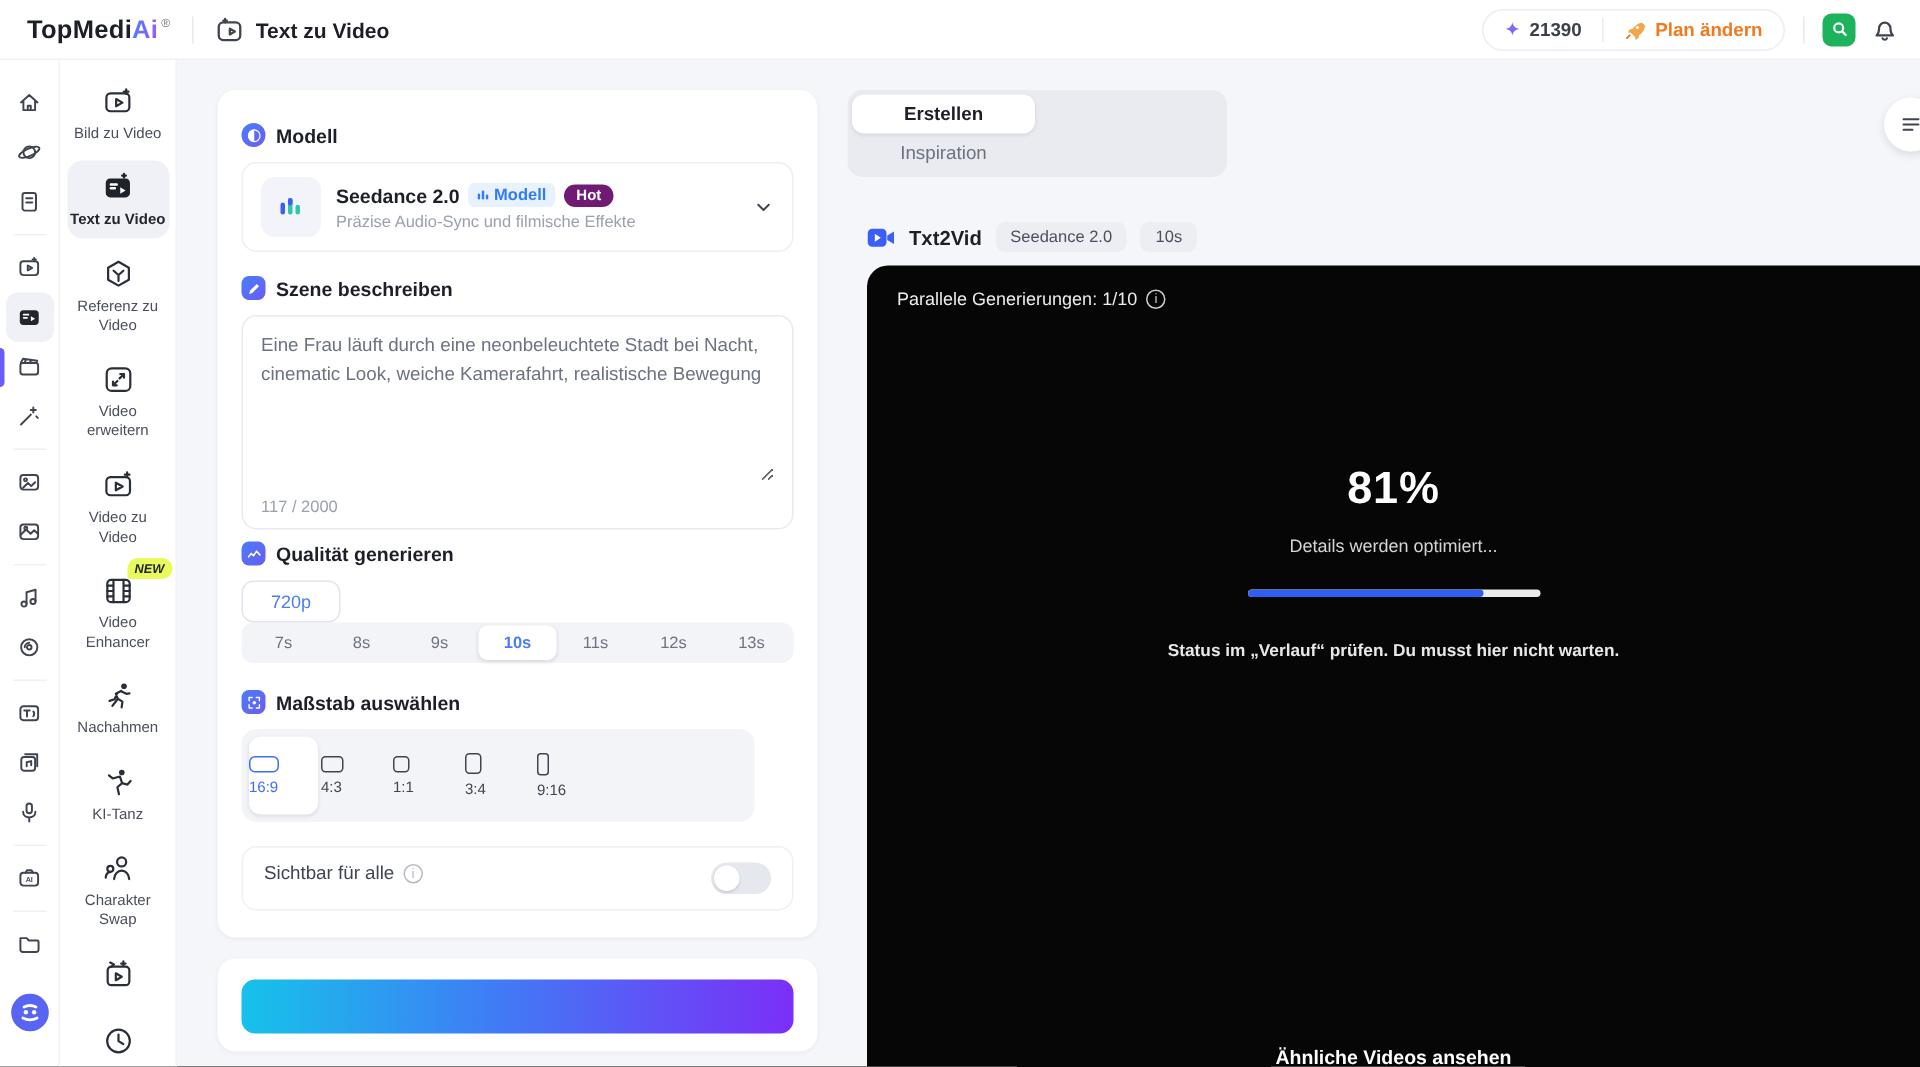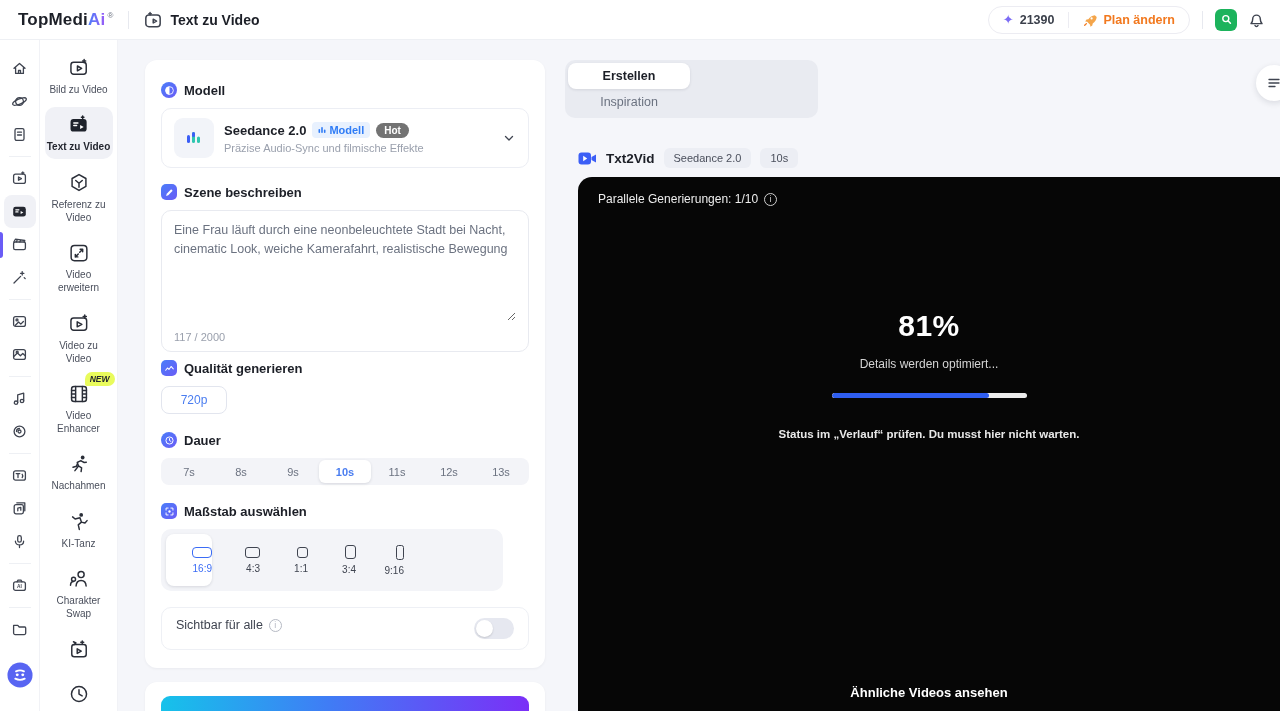--- a/index.html
+++ b/index.html
@@ -59,35 +59,35 @@
   .hicn { width:16px; height:16px; display:flex; align-items:center; justify-content:center; background:linear-gradient(135deg,#4a7df9,#6a5cf6); }
   .hicn.round { border-radius:50%; }
   .hicn.sq { border-radius:5px; }
 
   .model-card { border:1px solid #eceef4; border-radius:10px; padding:9px 12px; display:flex; align-items:center; gap:10px; cursor:pointer; }
   .model-thumb { width:40px; height:40px; border-radius:9px; background:#f2f4f9; display:flex; align-items:center; justify-content:center; }
   .model-main { flex:1; }
   .model-row { display:flex; align-items:center; gap:6px; }
   .model-name { font-size:13px; font-weight:bold; color:#1c1f27; }
   .audio-badge { display:flex; align-items:center; gap:3px; background:#e8f1fe; color:#2f7cf6; font-size:11px; font-weight:bold; border-radius:4px; padding:2px 6px; }
-  .hot-badge { background:#737373; color:#fff; font-size:10px; font-weight:bold; border-radius:9px; padding:2px 8px; }
+  .hot-badge { background:#701a75; color:#fff; font-size:10px; font-weight:bold; border-radius:9px; padding:2px 8px; }
   .model-desc { font-size:11px; color:#9aa0ad; margin-top:4px; }
 
   .scene-box { border:1px solid #e8eaf0; border-radius:10px; padding:10px 12px 8px; }
   .scene-text { width:100%; height:100px; border:none; outline:none; resize:vertical; font-family:"Liberation Sans",sans-serif; font-size:12.5px; line-height:1.55; color:#6b7280; background:transparent; }
   .scene-counter { font-size:11px; color:#9aa0ad; margin-top:6px; }
 
   .quality-btn { display:inline-block; border:1px solid #e2e5ee; border-radius:8px; padding:6px 0; width:66px; text-align:center; color:#4a7df0; font-size:12px; cursor:pointer; }
 
   .duration-seg { display:flex; background:#f3f4f8; border-radius:8px; padding:2px; height:27px; }
   .dur-opt { flex:1; display:flex; align-items:center; justify-content:center; font-size:11px; color:#6b7280; border-radius:6px; cursor:pointer; }
   .dur-opt.selected { background:#fff; color:#4a7df0; font-weight:bold; box-shadow:0 1px 3px rgba(16,24,40,.12); }
 
   .aspect-wrap { display:flex; background:#f3f4f8; border-radius:10px; padding:5px; gap:2px; width:342px; }
-  .ar-opt { width:46px; height:52px; display:flex; flex-direction:column; align-items:flex-end; justify-content:center; gap:5px; border-radius:8px; cursor:pointer; }
+  .ar-opt { width:46px; height:52px; display:flex; flex-direction:column; align-items:flex-start; justify-content:center; gap:5px; border-radius:8px; cursor:pointer; }
   .ar-opt.selected { background:#fff; box-shadow:0 1px 3px rgba(16,24,40,.12); }
   .ar-shape { border:1.5px solid #3f4450; border-radius:3px; }
   .ar-opt.selected .ar-shape { border-color:#3b6cf5; }
   .ar-label { font-size:10px; color:#3f4450; }
   .ar-opt.selected .ar-label { color:#3b6cf5; }
   .ar-opt:nth-child(1) .ar-shape { width:20px; height:11px; border-radius:4px; }
   .ar-opt:nth-child(2) .ar-shape { width:15px; height:11px; }
   .ar-opt:nth-child(3) .ar-shape { width:11px; height:11px; }
   .ar-opt:nth-child(4) .ar-shape { width:11px; height:14px; }
   .ar-opt:nth-child(5) .ar-shape { width:8px; height:15px; border-radius:2.5px; }
@@ -117,21 +117,21 @@
   .parallel-label { position:absolute; top:15px; left:20px; display:flex; align-items:center; gap:6px; font-size:12px; color:#ededed; }
   .parallel-label .info-dot { border-color:#cfcfcf; color:#cfcfcf; }
   .gen-status { position:absolute; top:132px; left:0; right:0; display:flex; flex-direction:column; align-items:center;text-align:center; }
   .percent { font-size:30px; font-weight:bold; color:#fff; letter-spacing:.5px; }
   .status-text { font-size:12px; color:#d4d4d4; margin-top:14px; }
   .progress-track { width:195px; height:5px; border-radius:3px; background:#ececec; margin-top:22px; overflow:hidden; }
   .progress-fill { height:100%; background:#2f5ef0; border-radius:3px; }
   .hint-text { font-size:11.5px; font-weight:bold; color:#e8e8e8; margin-top:30px; }
 
   .similar { position:absolute; left:0; right:0; bottom:20px; }
-  .similar-heading { text-align:center; font-size:13px; font-weight:bold; color:#fff; margin-bottom:12px; }
+  .similar-heading { text-align:center; font-size:13px; font-weight:bold; color:#fff; }
   .thumb-strip { display:flex; justify-content:center; gap:23px; }
   .thumb { position:relative; width:94px; height:95px; border-radius:10px; flex:0 0 auto; overflow:hidden; }
   .thumb .play { position:absolute; top:6px; right:6px; width:17px; height:17px; border-radius:50%; background:rgba(235,235,235,.85); display:flex; align-items:center; justify-content:center; }
   .thumb .play::after { content:""; border-style:solid; border-width:4px 0 4px 6px; border-color:transparent transparent transparent #2b2b2b; margin-left:2px; }
   .t1 { background-color:#15100d; background-image:radial-gradient(42px 62px at 75% 42%, #4a3a30, transparent 70%), radial-gradient(20px 20px at 80% 20%, #6a5748, transparent); }
   .t2 { background-color:#2a1518; background-image:radial-gradient(12px 12px at 50% 16%, #c49a7e, transparent 75%), radial-gradient(26px 24px at 50% 42%, #ebe7e3, transparent 72%), radial-gradient(24px 22px at 50% 66%, #101010, transparent 80%), radial-gradient(9px 9px at 16% 30%, #7e5242, transparent), radial-gradient(9px 9px at 84% 34%, #86584a, transparent), radial-gradient(10px 10px at 22% 70%, #5e3c34, transparent), linear-gradient(180deg,#46262a,#241114); }
   .t3 { background-color:#090b10; background-image:radial-gradient(26px 40px at 28% 52%, #2c3440, transparent 75%), radial-gradient(11px 9px at 30% 30%, #51423c, transparent 80%), radial-gradient(4px 4px at 62% 36%, #cfe2e8, transparent), radial-gradient(5px 5px at 76% 42%, #3e96b8, transparent), radial-gradient(4px 4px at 88% 32%, #e8d9a8, transparent), radial-gradient(3px 3px at 70% 55%, #7fb7c9, transparent); }
   .t4 { background-color:#120d1d; background-image:radial-gradient(5px 5px at 38% 20%, #f3d98a, transparent), radial-gradient(26px 26px at 38% 22%, rgba(240,210,130,.28), transparent 75%), radial-gradient(60px 24px at 46% 80%, #565b64, transparent 72%), radial-gradient(16px 12px at 84% 58%, #b03048, transparent 80%), radial-gradient(16px 12px at 72% 64%, #2a4ad0, transparent 80%), linear-gradient(180deg,#241738,#0d0a16); }
   .t5 { background-color:#cfc8bb; background-image:radial-gradient(8px 8px at 18% 22%, #7bbcc4, transparent 80%), radial-gradient(8px 8px at 44% 20%, #f2efe9, transparent 80%), radial-gradient(8px 8px at 70% 24%, #7bbcc4, transparent 80%), radial-gradient(8px 8px at 30% 48%, #f2efe9, transparent 80%), radial-gradient(8px 8px at 58% 50%, #8fc3c9, transparent 80%), radial-gradient(8px 8px at 84% 48%, #f2efe9, transparent 80%), radial-gradient(9px 9px at 26% 78%, #a8d3d6, transparent 80%), radial-gradient(9px 9px at 62% 80%, #f5f2ec, transparent 80%), repeating-linear-gradient(180deg, rgba(125,115,95,0) 0 26px, rgba(125,115,95,.55) 26px 29px); }
   .t6 { background-color:#191316; background-image:radial-gradient(10px 11px at 36% 42%, #c79a7e, transparent 78%), radial-gradient(10px 11px at 68% 50%, #bd8e72, transparent 78%), radial-gradient(11px 8px at 74% 32%, #c0342f, transparent 80%), radial-gradient(22px 26px at 34% 78%, #2c2429, transparent 80%), radial-gradient(4px 4px at 14% 20%, #d8c9a0, transparent), radial-gradient(4px 4px at 88% 16%, #c9b88e, transparent); }
@@ -477,29 +477,20 @@
         <div class="sec-head" style="">
           <span class="hicn sq">
               <svg width="11" height="11" viewBox="0 0 16 16">
                 <path d="M2.5 10.5 5 7.2l2.2 2.2L10.3 5l3.2 3.6" stroke="#fff" stroke-width="1.5" fill="none" stroke-linecap="round" stroke-linejoin="round"></path>
               </svg>
             </span>
           <span class="sec-title">Qualität generieren</span>
         </div>
         <div class="quality-btn">720p</div>
 
-        <div class="sec-head" style="margin-top:18px;">
-          <span class="hicn round">
-              <svg width="11" height="11" viewBox="0 0 16 16">
-                <circle cx="8" cy="8" r="5.2" fill="none" stroke="#fff" stroke-width="1.4"></circle>
-                <path d="M8 5.2V8l2 1.3" stroke="#fff" stroke-width="1.4" fill="none" stroke-linecap="round"></path>
-              </svg>
-            </span>
-          <span class="sec-title">Dauer</span>
-        </div>
         <div class="duration-seg">
           <div class="dur-opt">7s</div>
           <div class="dur-opt">8s</div>
           <div class="dur-opt">9s</div>
           <div class="dur-opt selected">10s</div>
           <div class="dur-opt">11s</div>
           <div class="dur-opt">12s</div>
           <div class="dur-opt">13s</div>
         </div>
 

